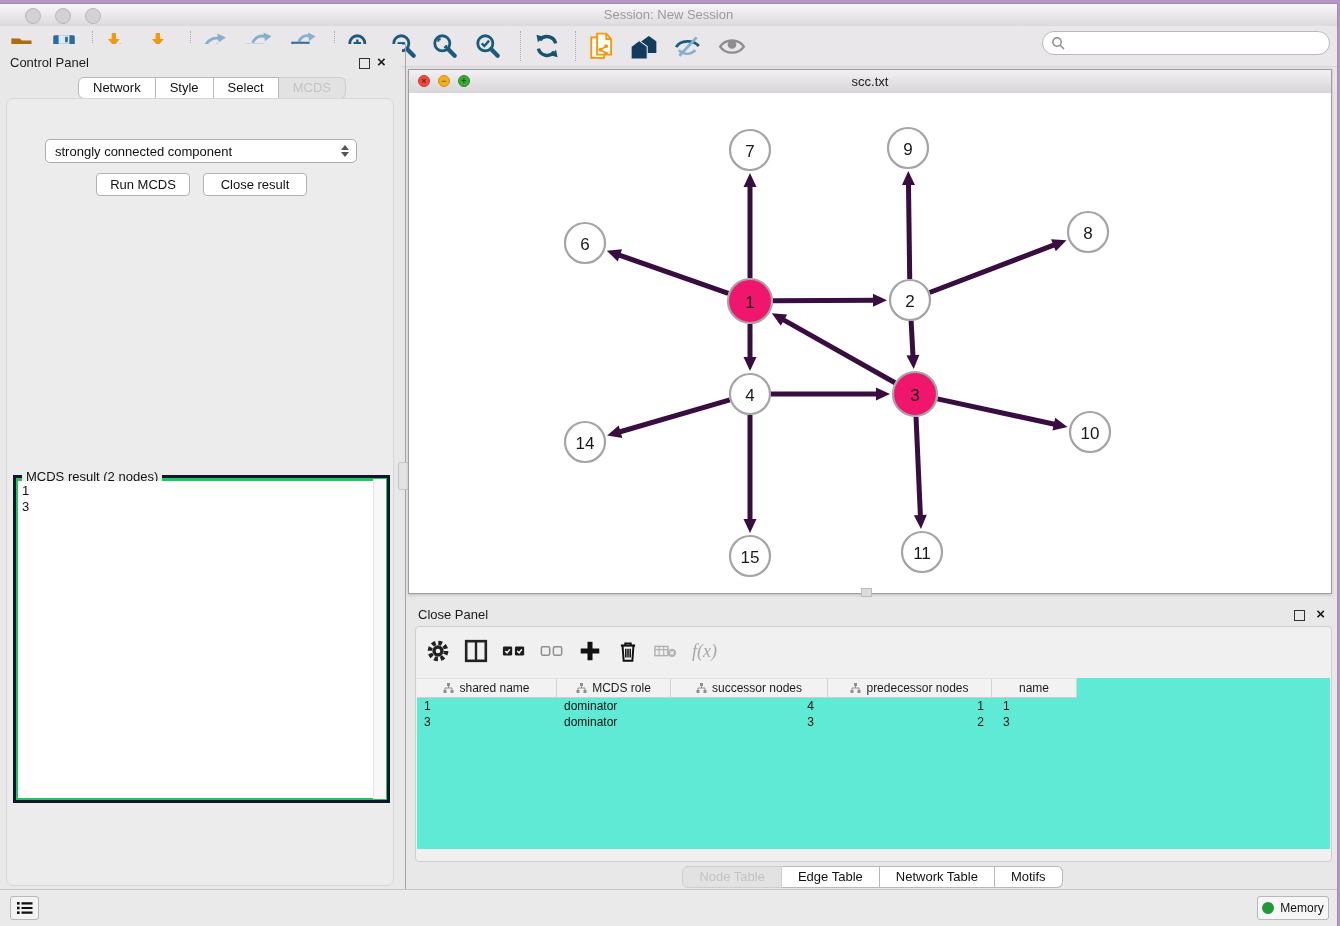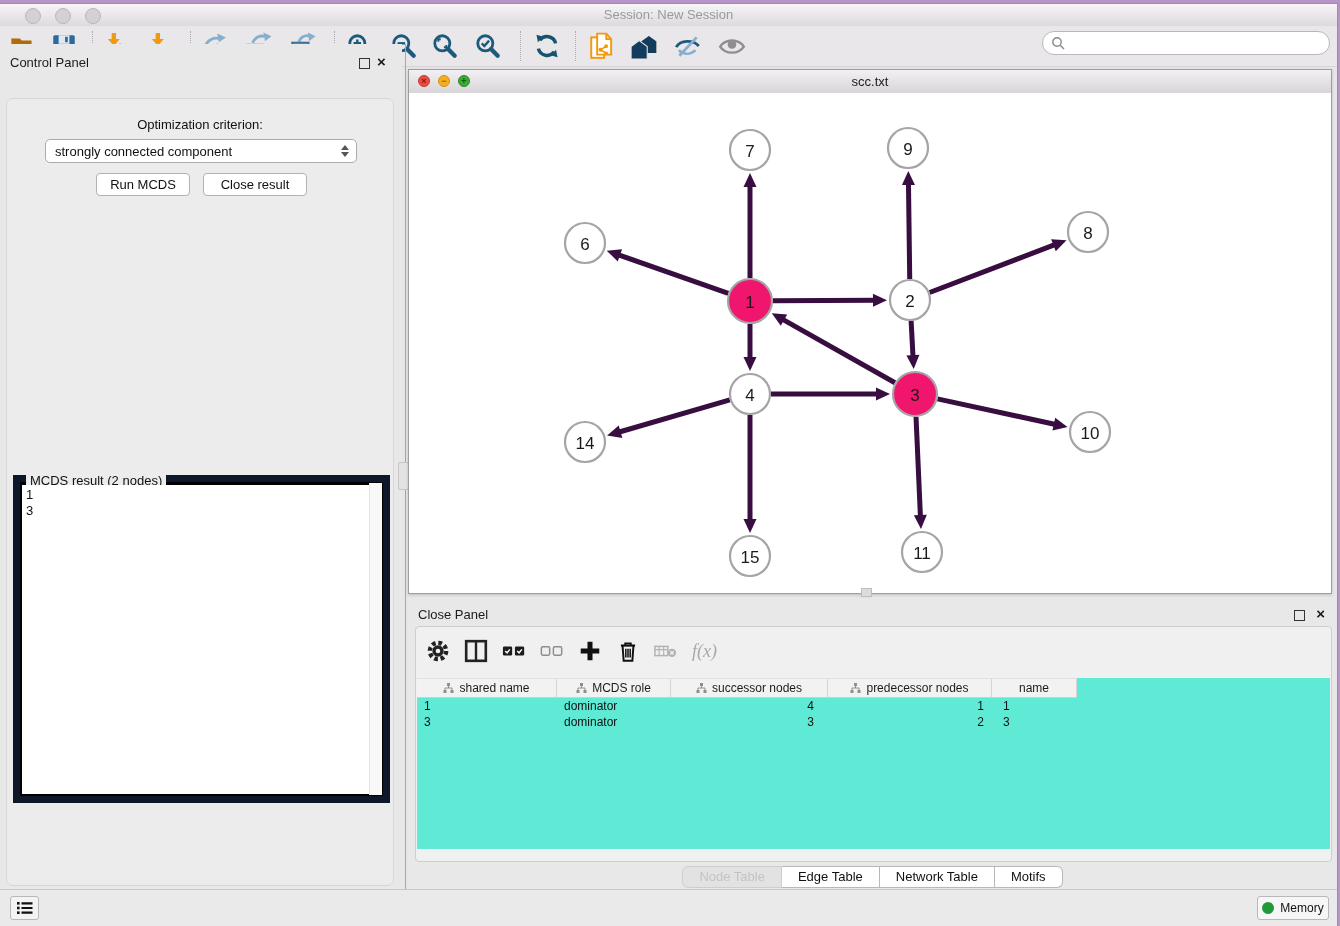--- a/index.html
+++ b/index.html
@@ -48,21 +48,21 @@
   .opt-label{position:absolute;top:18px;left:0;right:0;text-align:center;font-size:13px;color:#111;}
   .dropdown{position:absolute;top:40px;left:38px;width:312px;height:24px;background:#fff;
     border:1px solid #ababab;border-radius:5px;display:flex;align-items:center;
     padding-left:9px;box-sizing:border-box;font-size:13px;color:#111;cursor:pointer;}
   .stepper{margin-left:auto;margin-right:7px;display:flex;flex-direction:column;gap:2px;}
   .stepper .up{width:0;height:0;border-left:4px solid transparent;border-right:4px solid transparent;border-bottom:5px solid #555;}
   .stepper .dn{width:0;height:0;border-left:4px solid transparent;border-right:4px solid transparent;border-top:5px solid #555;}
   .btn{position:absolute;height:23px;background:#fff;border:1px solid #b3b1b3;border-radius:4px;
     font-size:13px;color:#111;display:flex;align-items:center;justify-content:center;cursor:pointer;box-sizing:border-box;}
   .fieldset{position:absolute;left:6px;top:376px;width:377px;height:328px;
-    border:7px solid #0f172a;background:#000000;box-sizing:border-box;}
+    border:3px solid #0f172a;background:#22c55e;box-sizing:border-box;}
   .fieldset-legend{position:absolute;top:-9px;left:6px;background:#ececec;padding:0 4px;
     font-size:13px;color:#111;white-space:nowrap;}
   .result-text{position:absolute;left:2px;top:3px;right:14px;bottom:2px;border:none;resize:none;
     outline:none;font-family:"Liberation Sans",sans-serif;font-size:13px;line-height:16px;color:#111;padding:2px 4px;}
   .result-scroll{position:absolute;top:1px;right:1px;bottom:1px;width:12px;background:#f8f8f8;border-left:1px solid #e6e6e6;}
   
   .netwin{position:absolute;left:408px;top:65px;width:924px;height:525px;
     background:#fff;border:1px solid #9f9d9f;box-sizing:border-box;box-shadow:0 1px 3px rgba(0,0,0,.18);}
   .netwin-titlebar{position:absolute;top:0;left:0;right:0;height:23px;
     background:linear-gradient(#f2f0f2,#d7d5d7);border-bottom:1px solid #a8a6a8;}
@@ -248,23 +248,28 @@
         </svg>
       <input type="text" placeholder="" style="">
     </div>
   </div>
 
   <div class="cp">
     <div class="abs" style="left:10px;top:9px"><span class="panel-title">Control Panel</span></div>
     <div class="abs" style="left:359px;top:11px"><span class="float-icon"></span></div>
     <div class="abs" style="left:377px;top:9px"><span class="close-x">×</span></div>
 
+    <div class="tabrow" style="left:78px;top:33px">
+      <div class="tab first">Network</div>
+      <div class="tab">Style</div>
+      <div class="tab">Select</div>
+      <div class="tab last disabled-sel">MCDS</div>
+    </div>
 
     <div class="cp-inner">
-      <div class="opt-label">Optimization criterion:</div>
       <div class="dropdown">
         <span>strongly connected component</span>
         <span class="stepper">
             <span class="up"></span>
             <span class="dn"></span>
           </span>
       </div>
       <div class="btn" style="left:89px;top:74px;width:94px">Run MCDS</div>
       <div class="btn" style="left:196px;top:74px;width:104px">Close result</div>
 

